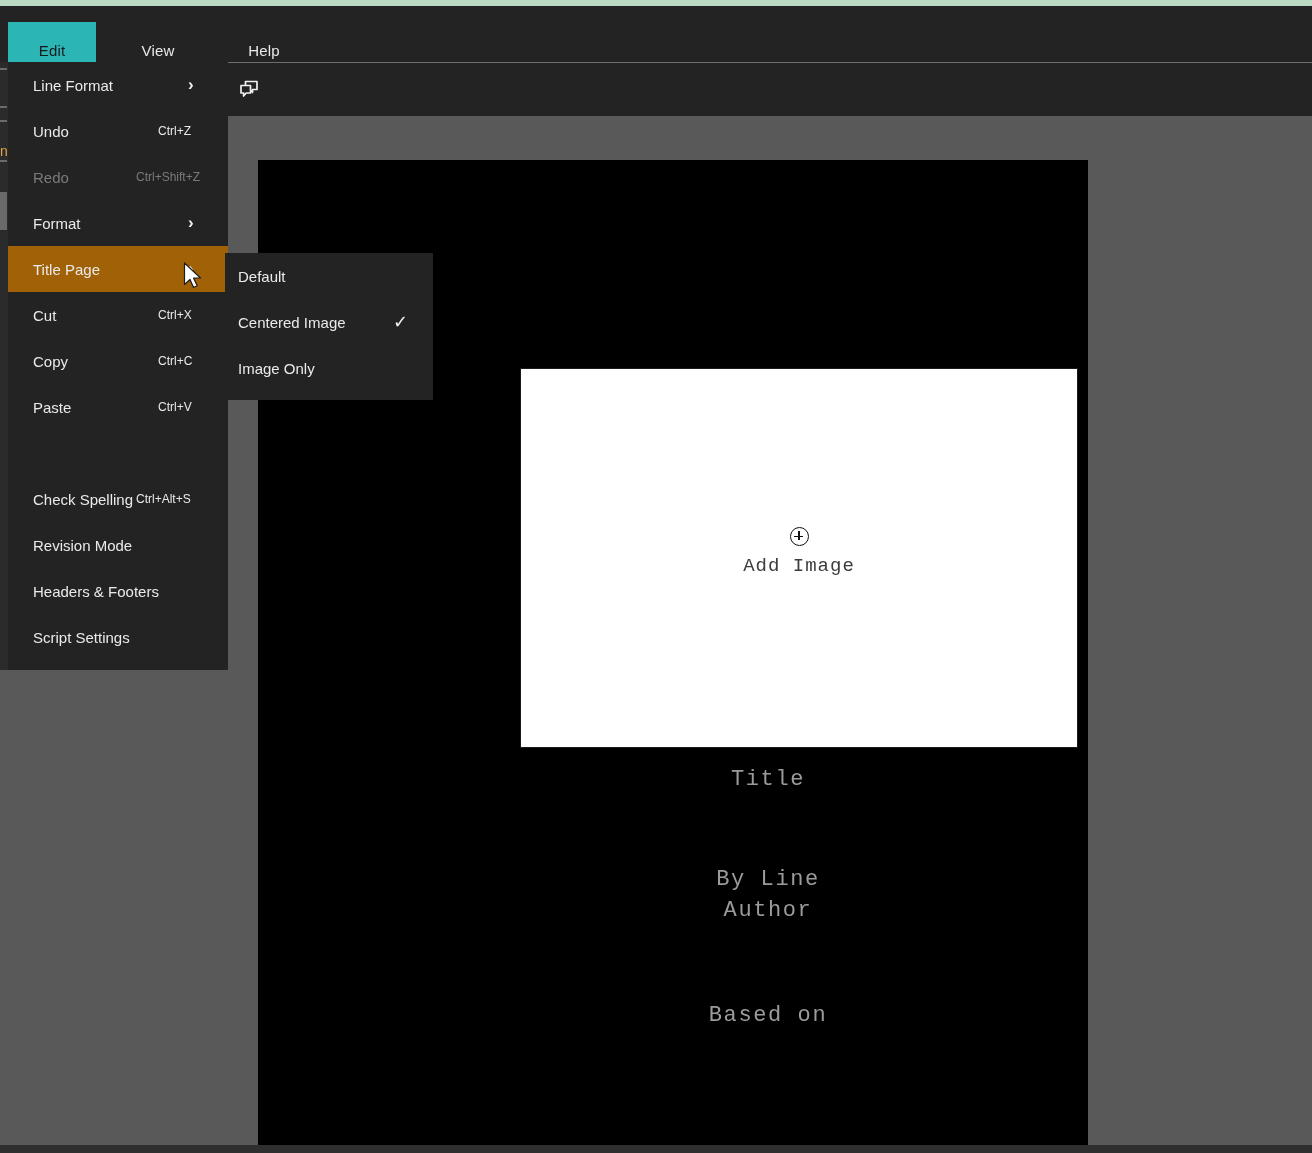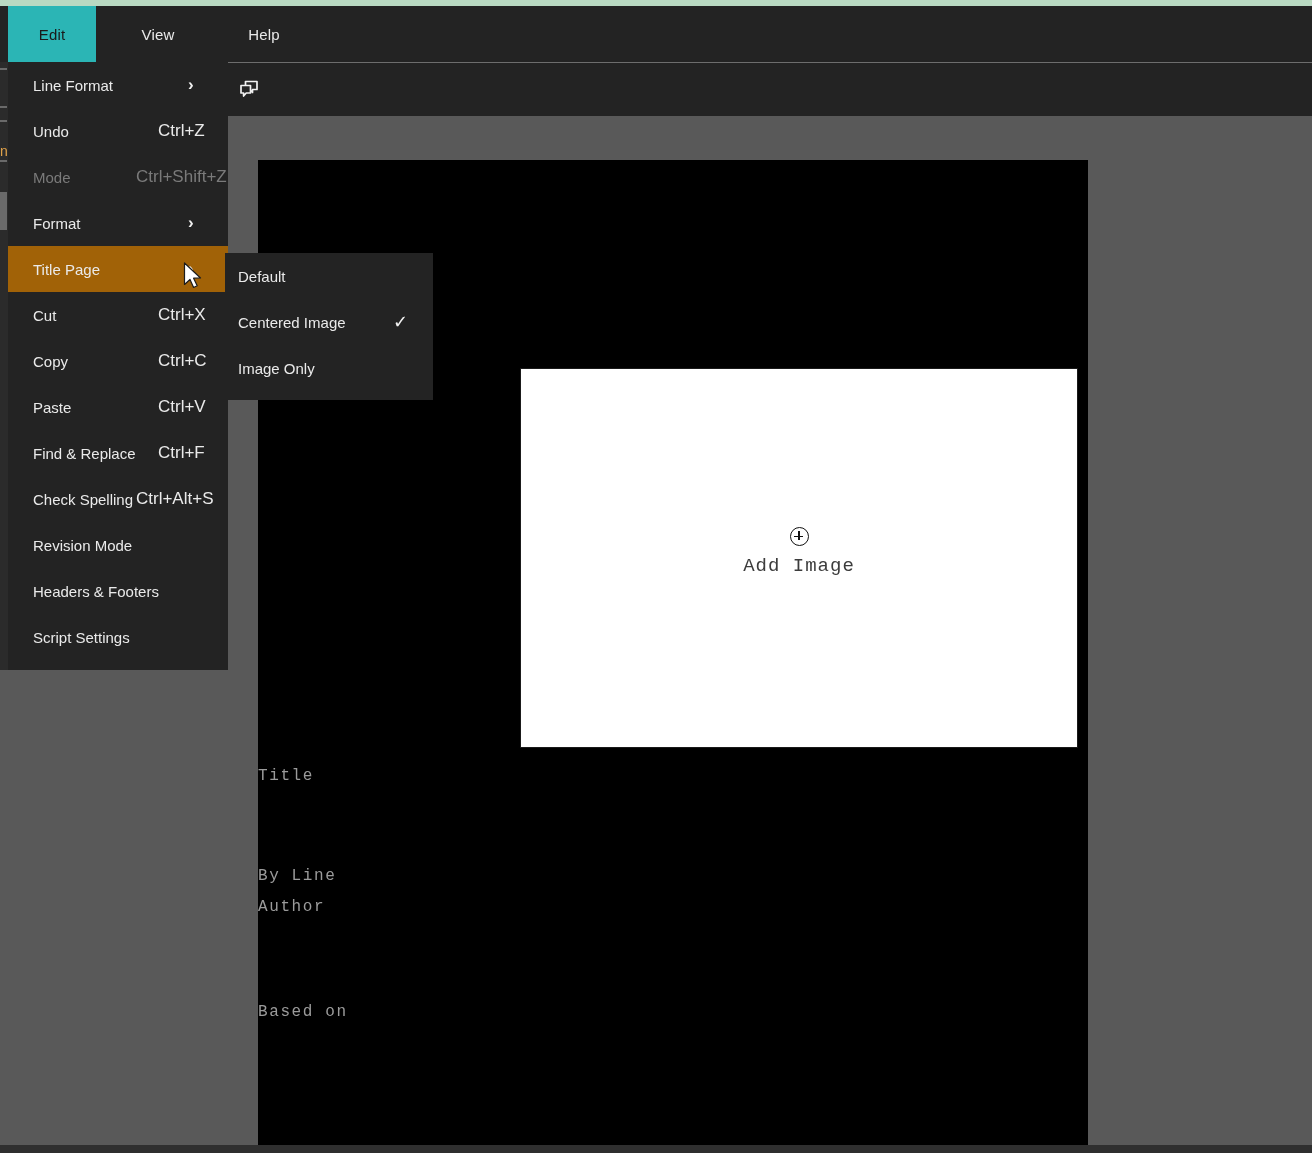--- a/index.html
+++ b/index.html
@@ -16,21 +16,21 @@
     position: absolute; left: 0; top: 0; width: 1312px; height: 6px;
     background: #b9d9c2;
   }
 
   
   .menubar {
     position: absolute; left: 0; top: 6px; width: 1312px; height: 56px;
     background: #232323;
   }
   .menutab {
-    position: absolute; top: 0; height: 56px;
+    position: absolute; top: 16px; height: 56px;
     display: flex; align-items: center; justify-content: center;
     color: #e9e9e9; font-size: 15px; letter-spacing: .2px;
     cursor: default; user-select: none;
   }
   .menutab.active { background: #2bb5b5; color: #1a1a1a; }
 
   
   .toolbar {
     position: absolute; left: 0; top: 62px; width: 1312px; height: 54px;
     background: #232323;
@@ -92,41 +92,41 @@
     content: ""; position: absolute; background: #111;
   }
   .plus-circle::before { left: 3.4px; top: 7.6px; width: 9px; height: 1.6px; }
   .plus-circle::after  { top: 3.4px; left: 7.6px; height: 9px; width: 1.6px; }
   .add-image-label {
     font-family: "Liberation Mono", "DejaVu Sans Mono", monospace;
     font-size: 19px; color: #3c3c3c; letter-spacing: 1px;
   }
 
   .tp-line {
-    position: absolute; left: 0; width: 1020px; 
+    position: absolute; left: 0; width: 1020px; text-align: center;
     font-family: "Liberation Mono", "DejaVu Sans Mono", monospace;
-    font-size: 16px; color: #9b9b9b; letter-spacing: 1.6px;
+    font-size: 22px; color: #9b9b9b; letter-spacing: 1.6px;
   }
   .tp-title    { top: 607px; }
   .tp-byline   { top: 707px; }
   .tp-author   { top: 738px; }
   .tp-basedon  { top: 843px; }
 
   
   .dropdown {
     position: absolute; left: 8px; top: 62px; width: 220px; height: 608px;
     background: #232323;
   }
   .menu-item {
     position: absolute; left: 0; width: 220px; height: 46px;
     display: flex; align-items: center;
     color: #eaeaea; font-size: 15px; cursor: default; user-select: none;
   }
   .menu-item .mlabel { position: absolute; left: 25px; }
-  .menu-item .mshort { position: absolute; left: 150px; color: #eaeaea; font-size: 17px; }
+  .menu-item .mshort { position: absolute; left: 150px; color: #eaeaea; font-size: 12px; }
   .menu-item .mshort.wide { left: 128px; }
   .menu-item .mchev {
     position: absolute; left: 180px; font-size: 17px; font-weight: bold; color: #f0f0f0;
   }
   .menu-item.disabled .mlabel,
   .menu-item.disabled .mshort { color: #7a7a7a; }
   .menu-item.highlight { background: #a16207; }
 
   
   .submenu {
@@ -203,21 +203,21 @@
   <div class="dropdown" id="edit-menu">
       <div class="menu-item" style="top: 0px;">
         <span class="mlabel">Line Format</span>
         <span class="mchev">›</span>
       </div>
       <div class="menu-item" style="top: 46px;">
         <span class="mlabel">Undo</span>
         <span class="mshort">Ctrl+Z</span>
       </div>
       <div class="menu-item disabled" style="top: 92px;">
-        <span class="mlabel">Mode</span>
+        <span class="mlabel">Redo</span>
         <span class="mshort wide">Ctrl+Shift+Z</span>
       </div>
       <div class="menu-item" style="top: 138px;">
         <span class="mlabel">Format</span>
         <span class="mchev">›</span>
       </div>
       <div class="menu-item highlight" style="top: 184px;">
         <span class="mlabel">Title Page</span>
         <span class="mchev">›</span>
       </div>
@@ -225,24 +225,20 @@
         <span class="mlabel">Cut</span>
         <span class="mshort">Ctrl+X</span>
       </div>
       <div class="menu-item" style="top: 322px;">
         <span class="mlabel">Paste</span>
         <span class="mshort">Ctrl+V</span>
       </div>
       <div class="menu-item" style="top: 276px;">
         <span class="mlabel">Copy</span>
         <span class="mshort">Ctrl+C</span>
-      </div>
-      <div class="menu-item" style="top: 368px;">
-        <span class="mlabel">Find &amp; Replace</span>
-        <span class="mshort">Ctrl+F</span>
       </div>
       <div class="menu-item" style="top: 414px;">
         <span class="mlabel">Check Spelling</span>
         <span class="mshort wide">Ctrl+Alt+S</span>
       </div>
       <div class="menu-item" style="top: 460px;">
         <span class="mlabel">Revision Mode</span>
       </div>
       <div class="menu-item" style="top: 506px;">
         <span class="mlabel">Headers &amp; Footers</span>

